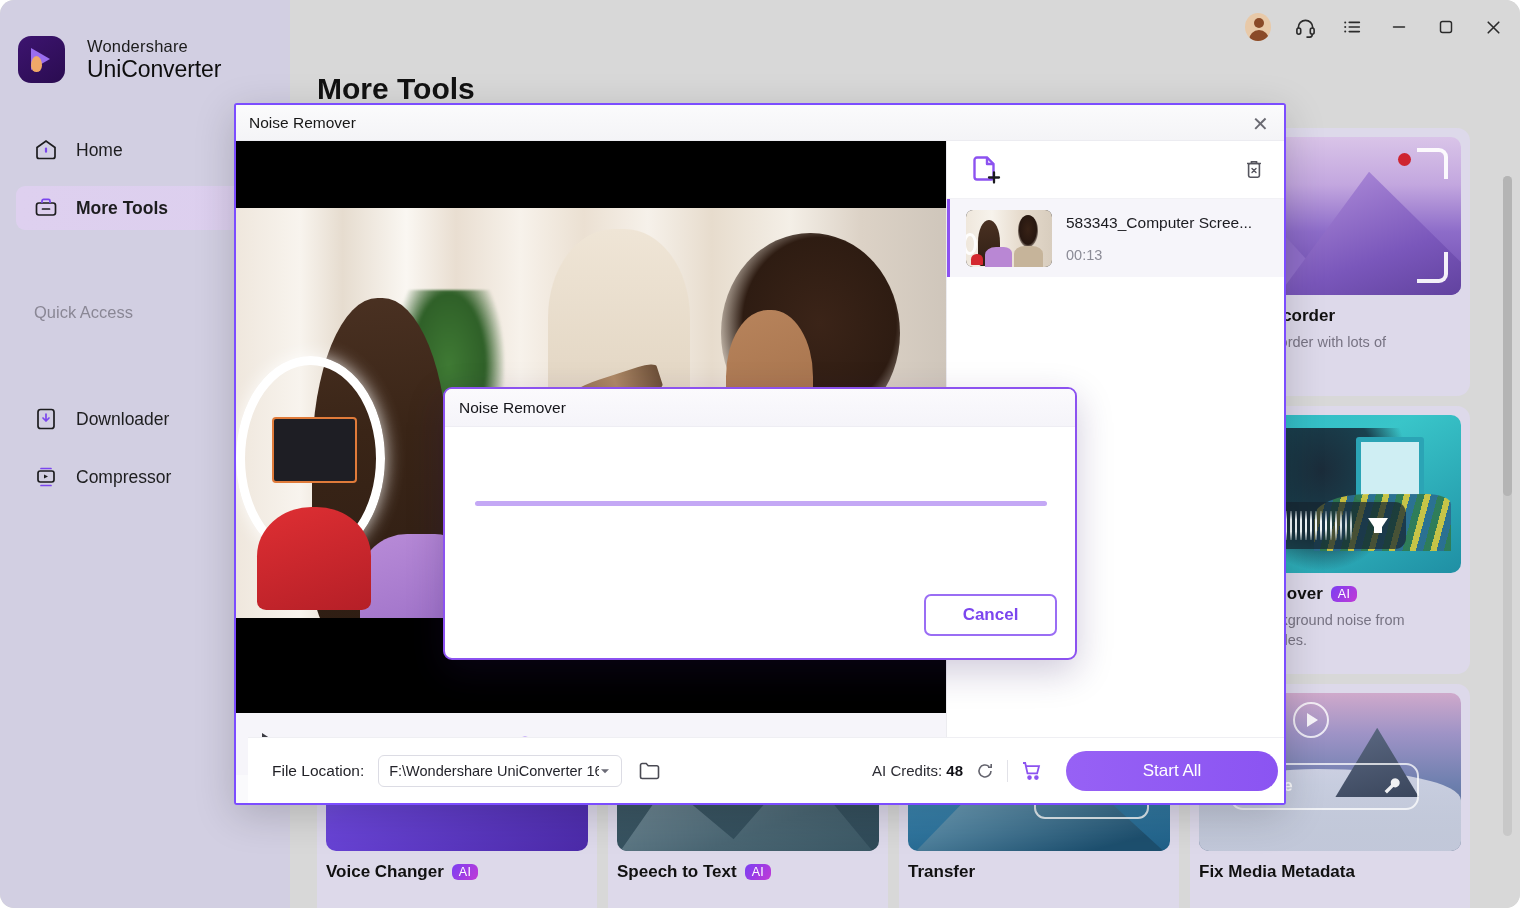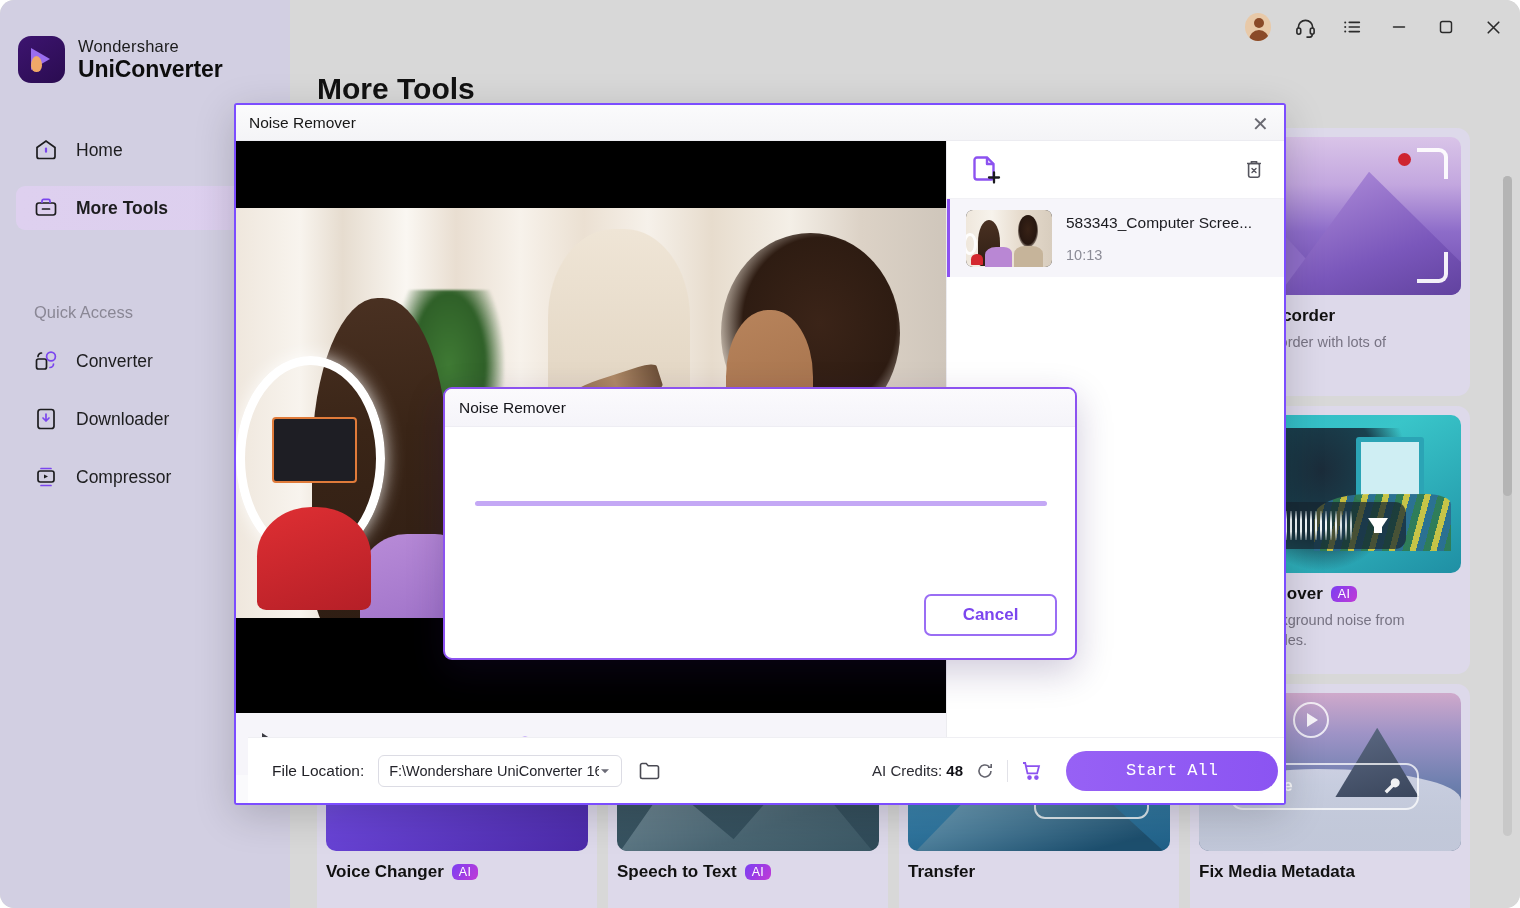--- a/index.html
+++ b/index.html
@@ -25,21 +25,21 @@
     position: absolute;
     left: 0; top: 0;
     width: 290px; height: 908px;
     background: #d2cfe2;
     border-radius: 14px 0 0 14px;
     z-index: 5;
   }
   .brand {
     position: absolute;
     left: 18px; top: 36px;
-    display: flex; align-items: center; gap: 13px;
+    display: flex; align-items: center; gap: 22px;
   }
   .brand-logo {
     width: 47px; height: 47px;
     border-radius: 13px;
     background: linear-gradient(145deg, #3d1470 0%, #2a0c50 100%);
     position: relative;
     flex: none;
   }
   .brand-logo::after {
     content: "";
@@ -54,21 +54,21 @@
     width: 11px; height: 16px;
     border-radius: 50% 50% 50% 50% / 60% 60% 40% 40%;
     background: #f0a868;
     z-index: 2;
   }
   .brand-text { line-height: 1.0; }
   .brand-top {
     font-size: 16.5px; color: #1b1b1b; letter-spacing: .2px;
   }
   .brand-bottom {
-    font-size: 23px; font-weight: bold; color: #0d0d0d;
+    font-size: 23px; font-weight: normal; color: #0d0d0d;
     letter-spacing: -.1px; margin-top: 3px;
   }
 
   .nav-item {
     position: absolute;
     left: 16px;
     width: 274px; height: 44px;
     display: flex; align-items: center; gap: 17px;
     padding-left: 17px;
     border-radius: 9px 0 0 9px;
@@ -632,21 +632,21 @@
   }
   #credits-text { font-size: 15px; color: #2c2c33; }
   #credits-text b { color: #101016; }
   .vdivider { width:1px; height:22px; background:#e2e2e8; }
   #start-all-btn {
     margin-left: 22px;
     width: 212px; height: 40px;
     border-radius: 21px;
     background: linear-gradient(90deg,#9761f5 0%,#8b54f2 100%);
     color: #fff; font-size: 17px;
-    display: flex; align-items: center; justify-content: center; font-family: Liberation Mono, monospace;
+    display: flex; align-items: center; justify-content: center;
   }
 
   
   #export-dialog {
     position: absolute;
     left: 443px; top: 387px;
     width: 634px; height: 273px;
     background: #ffffff;
     border: 2px solid #8c52f0;
     border-radius: 9px;
@@ -723,31 +723,20 @@
           <path d="M9 8V6a1.6 1.6 0 0 1 1.6-1.6h4.8A1.6 1.6 0 0 1 17 6v2" stroke="#7b46ee"></path>
           <path d="M9.5 14h7" stroke-linecap="round"></path>
         </svg>
       </span>
       <span>More Tools</span>
     </div>
 
 
     <div class="section-label">Quick Access</div>
 
-    <div class="nav-item" style="top:339px;">
-      <span class="ico">
-        <svg viewBox="0 0 26 26" width="26" height="26" fill="none" stroke="#1d1d1f" stroke-width="1.7">
-          <rect x="3.5" y="11" width="10" height="10" rx="2"></rect>
-          <circle cx="18" cy="8.5" r="4.4" stroke="#7b46ee"></circle>
-          <path d="M5 8.5a3.5 3.5 0 0 1 3.5-3.5" stroke-linecap="round"></path>
-          <path d="M20.5 16a3.5 3.5 0 0 1-3.5 3.5" stroke="#7b46ee" stroke-linecap="round"></path>
-        </svg>
-      </span>
-      <span>Converter</span>
-    </div>
 
     <div class="nav-item" style="top:455px;">
       <span class="ico">
         <svg viewBox="0 0 26 26" width="26" height="26" fill="none" stroke="#1d1d1f" stroke-width="1.7">
           <rect x="5" y="7" width="16" height="11" rx="2.2"></rect>
           <path d="M11 10.5v4l4-2z" fill="#1d1d1f" stroke="none"></path>
           <path d="M8 4.5h10M8 21.5h10" stroke="#7b46ee" stroke-linecap="round"></path>
         </svg>
       </span>
       <span>Compressor</span>
@@ -975,21 +964,21 @@
             <div class="ft-bg"></div>
             <div class="ft-l"></div>
               <div class="ft-lb"></div>
             <div class="ft-r"></div>
               <div class="ft-rb"></div>
             <div class="ft-ring"></div>
               <div class="ft-red"></div>
           </div>
           <div class="file-meta">
             <div class="file-name">583343_Computer Scree...</div>
-            <div class="file-dur">10:13</div>
+            <div class="file-dur">00:13</div>
           </div>
         </div>
 
         <div id="file-count">1 item(s)</div>
       </div>
     </div>
 
     <div id="action-bar">
       <div id="file-loc-label">File Location:</div>
       <div id="file-loc-select">

